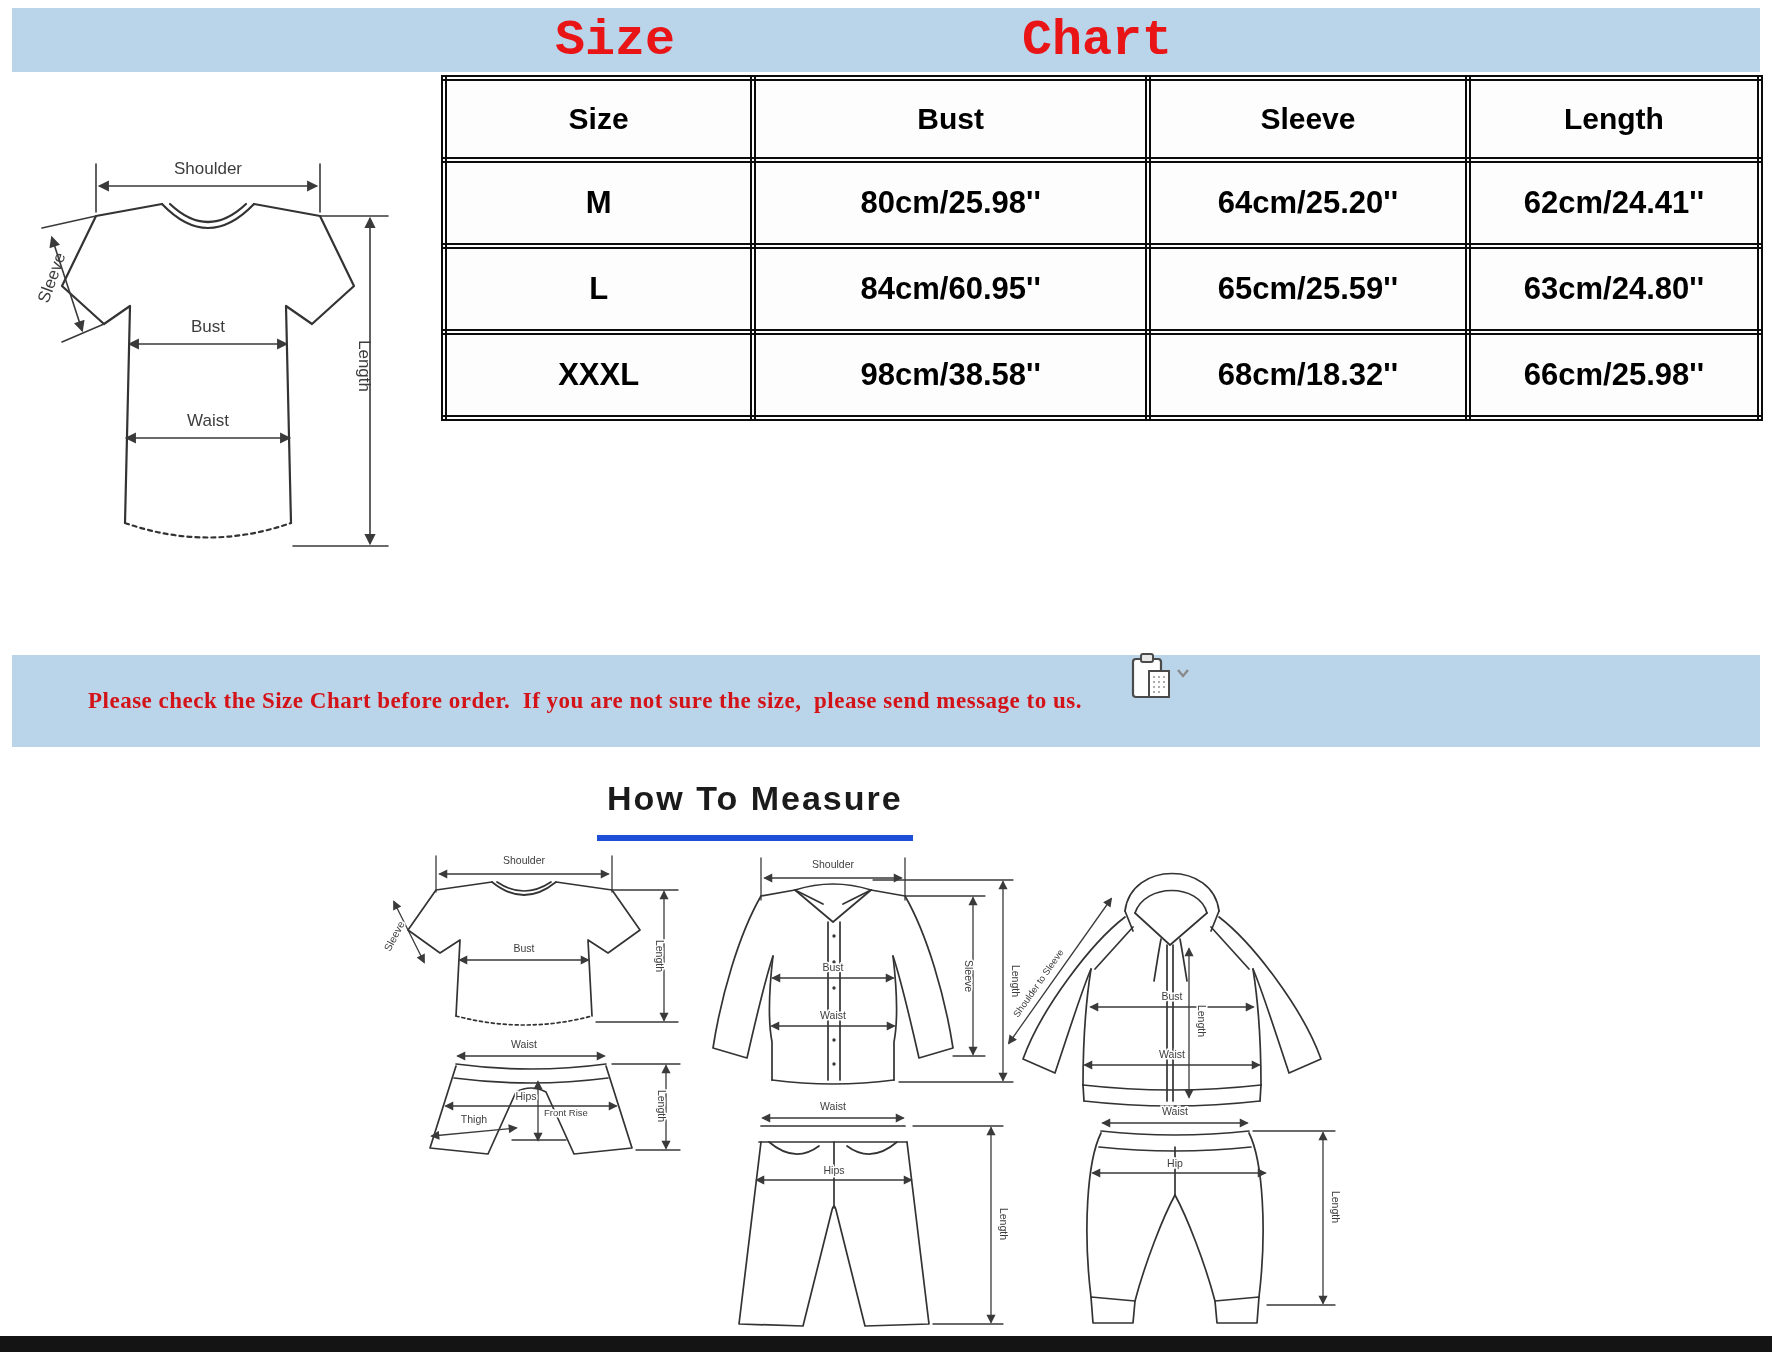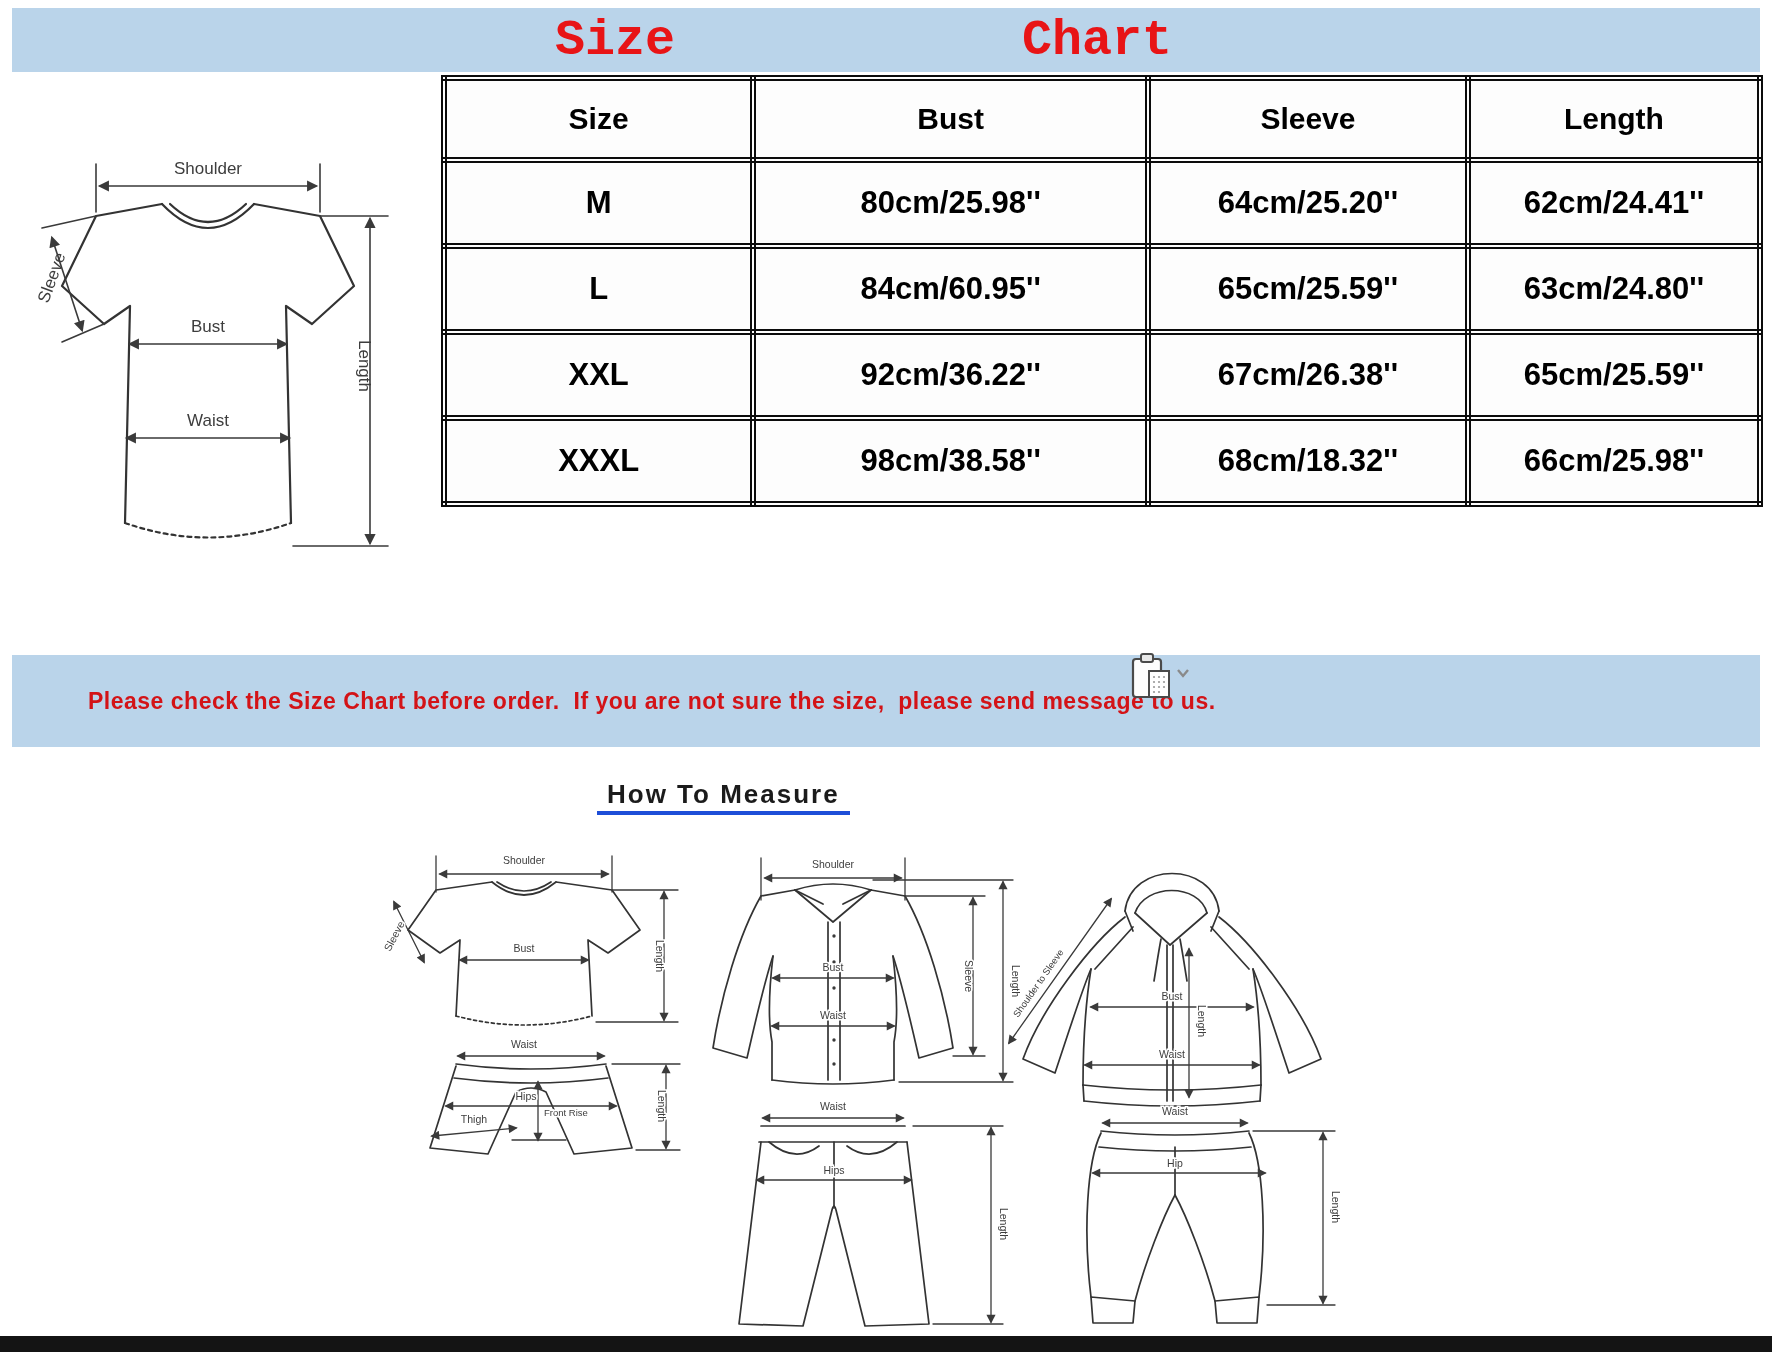--- a/index.html
+++ b/index.html
@@ -16,28 +16,28 @@
   .title-right { left:975px;margin-left:47px; }
 
   table.size-table { position:absolute; left:441px; top:75px; width:1322px;
     border-collapse:collapse; table-layout:fixed; background:#fefefe; border:3px solid #0b0b0b; }
   table.size-table th, table.size-table td {
     border:6px double #0b0b0b; text-align:center; vertical-align:middle;
     font-weight:bold; color:#000; background:#fdfdfd; }
   table.size-table th { height:82px; font-size:30px; }
   table.size-table td { height:86px; font-size:31px; }
 
-  .notice-text { white-space:pre; padding-left:76px; font-family:Liberation Sans, sans-serif;
+  .notice-text { white-space:pre; padding-left:76px; font-family:Liberation Serif, serif;
     font-weight:bold; font-size:23px; color:#d31317; letter-spacing:0.5px; }
 
   .paste-icon { position:absolute; left:1126px; top:650px; }
 
   .htm-title { position:absolute; left:597px; top:779px; display:inline-block;
-    font-size:26px; font-weight:bold; letter-spacing:2px; color:#1b1b1b;
-    padding:0 10px 1px 10px; border-bottom:4px solid #1d4ed8; }
+    font-size:34px; font-weight:bold; letter-spacing:2px; color:#1b1b1b;
+    padding:0 10px 17px 10px; border-bottom:6px solid #1d4ed8; }
 
   .diag { position:absolute; }
   .diag path, .diag line { fill:none; stroke:#3a3a3a; stroke-linejoin:round; stroke-linecap:round; }
   .diag .garment path, .diag .garment line { stroke:#333; }
   .diag text { font-family:"Liberation Sans",sans-serif; fill:#3d3d3d; }
   .halo { paint-order:stroke; stroke:#ffffff; stroke-width:3px; }
 
   .footer-bar { position:absolute; left:0; top:1336px; width:1772px; height:16px; background:#141414; }
 </style>
 </head>
@@ -103,26 +103,20 @@
       <td>M</td>
       <td>80cm/25.98''</td>
       <td>64cm/25.20''</td>
       <td>62cm/24.41''</td>
     </tr>
     <tr>
       <td>L</td>
       <td>84cm/60.95''</td>
       <td>65cm/25.59''</td>
       <td>63cm/24.80''</td>
-    </tr>
-    <tr>
-      <td>XXL</td>
-      <td>92cm/36.22''</td>
-      <td>67cm/26.38''</td>
-      <td>65cm/25.59''</td>
     </tr>
     <tr>
       <td>XXXL</td>
       <td>98cm/38.58''</td>
       <td>68cm/18.32''</td>
       <td>66cm/25.98''</td>
     </tr>
   </tbody>
 </table>
 

